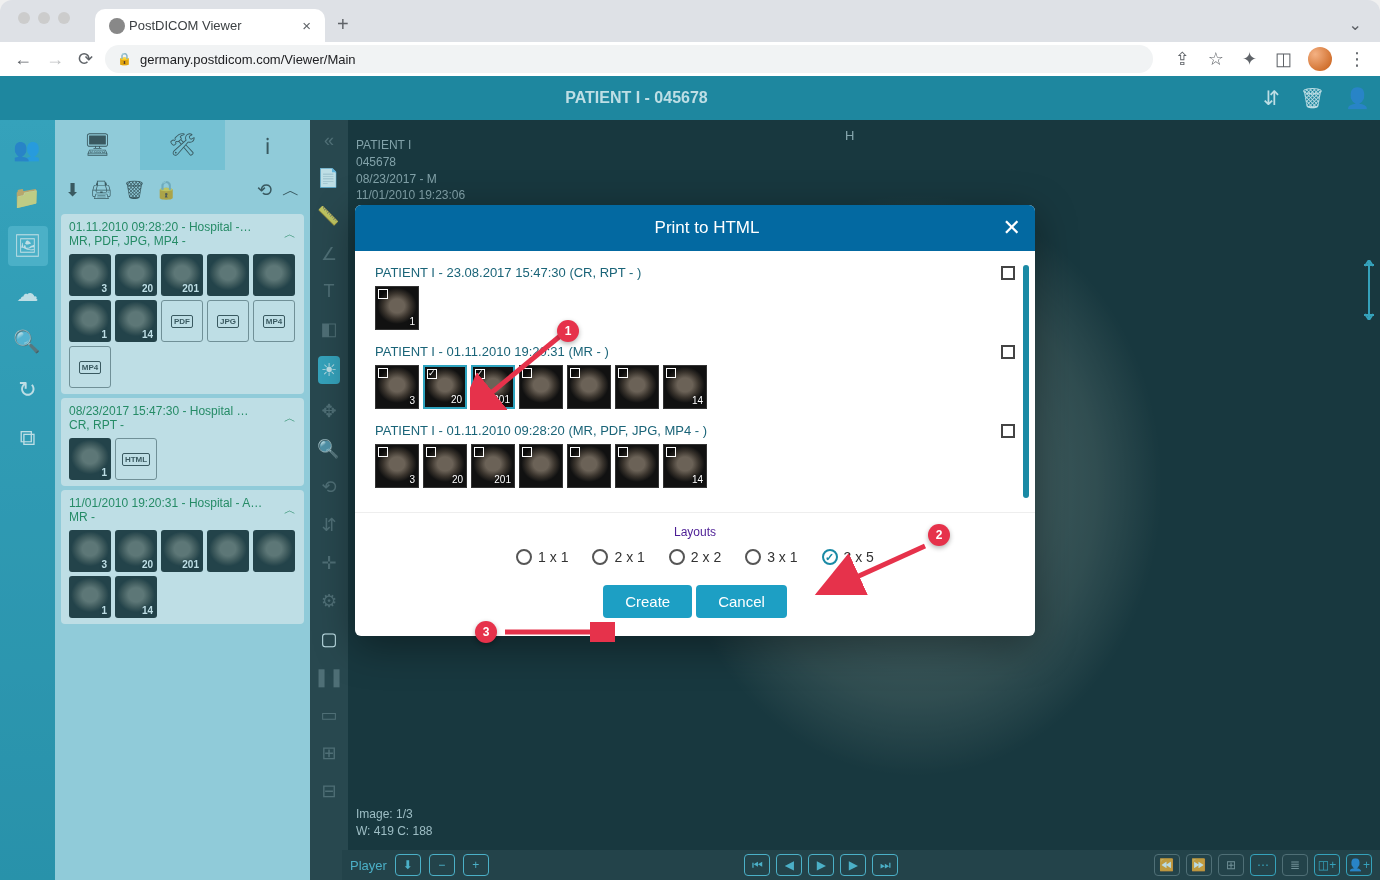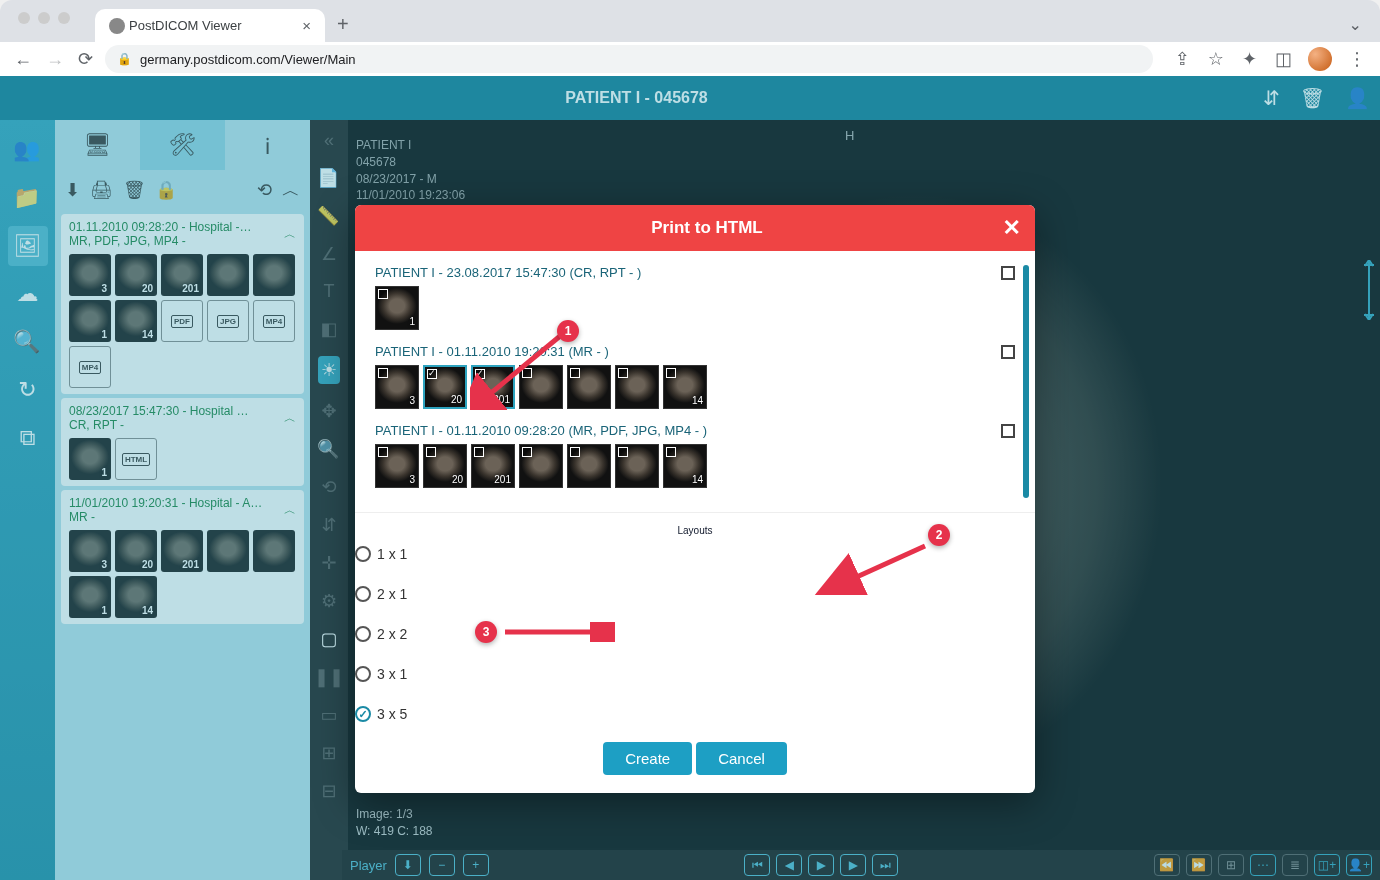--- a/index.html
+++ b/index.html
@@ -68,38 +68,38 @@
 .player-bar .pbtn { width:26px; height:22px; border:1px solid #4fb8d1; border-radius:4px; display:flex; align-items:center; justify-content:center; cursor:pointer; font-size:12px; }
 .player-mid { margin: 0 auto; display:flex; gap:6px; }
 .player-right { display:flex; gap:6px; color:#666; }
 .player-right .pbtn { border-color:#555; color:#888; }
 
 
 .dim { position:absolute; inset:76px 0 0 0; background:rgba(70,160,180,0.35); }
 
 
 .modal { position:absolute; left:355px; top:205px; width:680px; background:#fff; border-radius:6px; box-shadow:0 10px 40px rgba(0,0,0,0.4); overflow:hidden; }
-.modal-hdr { background:#ef4444; color:#fff; height:46px; display:flex; align-items:center; justify-content:center; position:relative; font-size:17px; font-weight:700;padding-left:24px; }
+.modal-hdr { background:#0369a1; color:#fff; height:46px; display:flex; align-items:center; justify-content:center; position:relative; font-size:17px; font-weight:400;padding-left:24px; }
 .modal-hdr .close-x { position:absolute; right:14px; font-size:22px; cursor:pointer; }
 .modal-body { padding:14px 20px 10px 20px; max-height:320px; overflow:hidden; position:relative; }
 .modal-body::after { content:''; position:absolute; right:6px; top:14px; bottom:14px; width:6px; background:#1a8aa5; border-radius:3px; }
 .m-study { margin-bottom:14px; }
 .m-study-hdr { display:flex; align-items:center; font-size:13px; color:#1a6478; font-weight:500; margin-bottom:6px; }
 .m-chk { width:14px; height:14px; border:2px solid #444; margin-left:auto; cursor:pointer; }
 .m-thumbs { display:flex; gap:4px; }
 .m-thumb { width:44px; height:44px; background:#1c1c1c; position:relative; border:1px solid #333; cursor:pointer; }
 .m-thumb.brain { background: radial-gradient(ellipse 60% 55% at 50% 45%, #6b6257 30%, #3a342d 55%, #111 78%); }
 .m-thumb.sel { border:2px solid #2da3bf; }
 .m-thumb .sm-chk { position:absolute; top:2px; left:2px; width:10px; height:10px; border:1px solid #fff; background:rgba(0,0,0,0.3); }
 .m-thumb .sm-chk.on::after { content:'✓'; color:#fff; font-size:9px; position:absolute; top:-2px; left:0; }
 .m-thumb .cnt { position:absolute; bottom:2px; right:3px; color:#fff; font-size:10px; text-shadow:0 0 3px #000; }
 
 .modal-layouts { text-align:center; padding:12px 0 6px; border-top:1px solid #eee; }
-.modal-layouts .lbl { font-size:10px; color:#0f172a; margin-bottom:10px; }
-.layout-opts { display:flex; justify-content:center; gap:24px;flex-direction:column; }
+.modal-layouts .lbl { font-size:12px; color:#4c1d95; margin-bottom:10px; }
+.layout-opts { display:flex; justify-content:center; gap:24px; }
 .radio-opt { display:flex; align-items:center; gap:6px; font-size:14px; color:#333; cursor:pointer; }
 .radio-c { width:16px; height:16px; border:2px solid #555; border-radius:50%; display:flex; align-items:center; justify-content:center; }
 .radio-c.on { border-color:#1a8aa5; }
 .radio-c.on::after { content:'✓'; color:#1a8aa5; font-size:11px; font-weight:700; }
 
 .modal-footer { display:flex; justify-content:center; gap:4px; padding:14px 0 18px; }
 .btn { padding:8px 22px; border-radius:4px; border:none; color:#fff; font-size:15px; cursor:pointer; background:#1d9fc4; }
 
 
 .callout { position:absolute; width:22px; height:22px; background:#e6324b; border-radius:50%; color:#fff; display:flex; align-items:center; justify-content:center; font-size:12px; font-weight:700; box-shadow:0 2px 5px rgba(0,0,0,0.3); z-index:50; }

